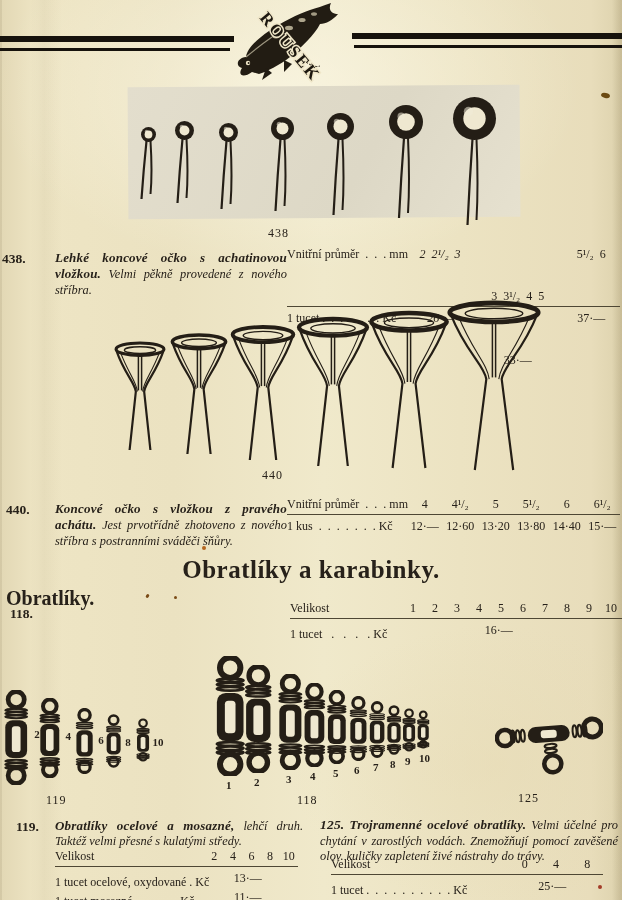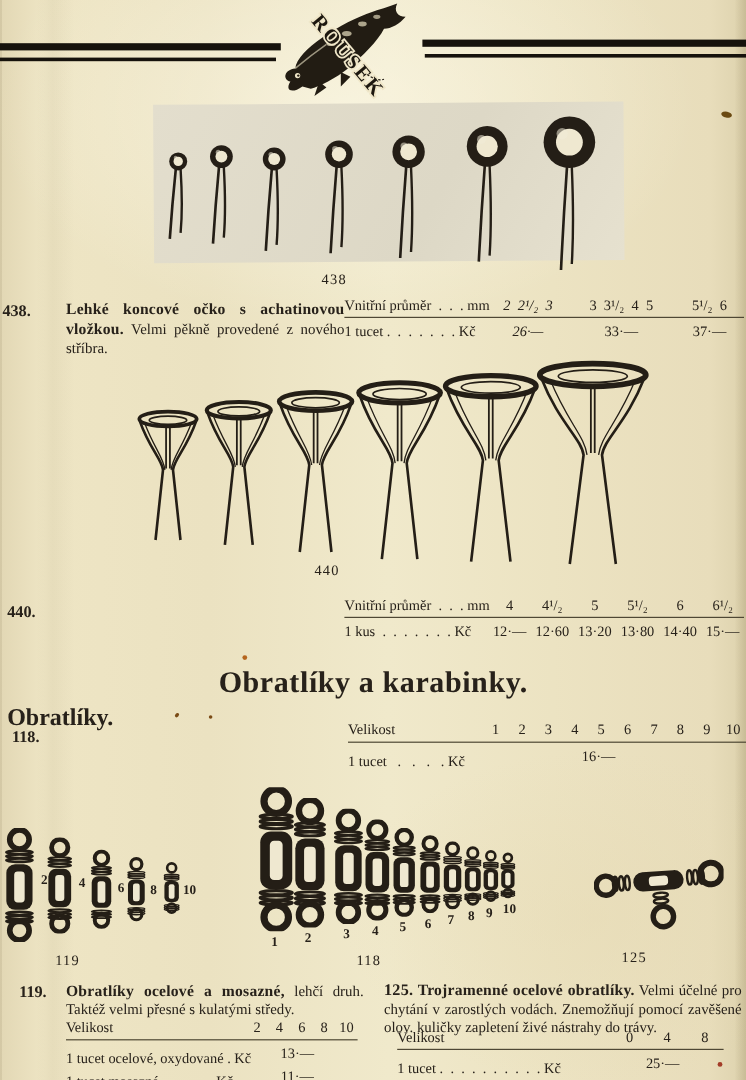--- a/index.html
+++ b/index.html
@@ -21,31 +21,31 @@
   }
   
   .rule{position:absolute;background:#16120c;}
   
   .photo-panel{position:absolute;left:128px;top:86px;width:392px;height:132px;
     background:linear-gradient(120deg,#e3decd,#ddd8c6 60%,#e6e1cf);transform:rotate(-0.4deg);}
   .fig{position:absolute;}
   .caption{position:absolute;font-size:12px;letter-spacing:1px;text-align:left;width:60px;}
   
   .item-num{position:absolute;font-weight:bold;font-size:13.5px;}
-  .item-p{position:absolute;font-size:12.4px;line-height:1.24;text-align:justify;margin:0;}
+  .item-p{position:absolute;font-size:12.4px;line-height:1.24;text-align:justify;margin:0;font-style:italic;}
   .item-p b{font-size:13px;letter-spacing:.2px;}
   
   .cat-table{position:absolute;font-size:12px;}
   .trow{display:flex;align-items:baseline;line-height:15px;}
   .trow.head{border-bottom:1px solid #4e4734;padding-bottom:2px;margin-bottom:4px;}
   .row-label{flex:0 0 auto;white-space:pre;}
   .sizes{flex:1 1 auto;display:flex;}
   .size-cell{flex:1;text-align:center;white-space:pre;}
   .g438 .size-cell:nth-child(1){flex:3.1;font-style:italic;}
-  .g438 .size-cell:nth-child(2){flex:4.2;}
+  .g438 .size-cell:nth-child(2){flex:4.2;margin-top:42px;}
   .g438 .size-cell:nth-child(3){flex:2.7;}
   .price-area{flex:1 1 auto;position:relative;height:15px;}
   .price-pin{position:absolute;transform:translateX(-50%);white-space:pre;}
   .t438 .row-label{width:120px;}
   .t440 .row-label{width:120px;}
   .t118 .row-label{width:112px;}
   .t119 .row-label{width:150px;}
   .t125 .row-label{width:178px;}
   
   .main-heading{position:absolute;left:0;top:556px;width:622px;text-align:center;
@@ -217,20 +217,24 @@
         <path d="M91.19999999999999 14.46 C 76.80000000000001 51.6 57.599999999999994 65.36 55.67999999999999 79.12 L 67.19999999999999 170" stroke="#241e16" stroke-width="2.2" fill="none"></path>
         <path d="M12.48 16.46 C 26.880000000000003 51.6 41.28 63.64 43.2 79.12" stroke="#241e16" stroke-width="1.1" fill="none"></path>
         <path d="M83.52 16.46 C 69.12 51.6 54.72 63.64 52.800000000000004 79.12" stroke="#241e16" stroke-width="1.1" fill="none"></path>
         <line x1="46.4" y1="21.92" x2="46.4" y2="77.4" stroke="#241e16" stroke-width="1.5"></line>
         <line x1="49.6" y1="21.92" x2="49.6" y2="77.4" stroke="#241e16" stroke-width="1.5"></line>
       </svg>
     </div>
   <span class="caption" style="left:262px;top:468px">440</span>
 
   <span class="item-num" style="left:6px;top:502px">440.</span>
+  <p class="item-p" style="left:55px;top:501px;width:232px">
+    <b>Koncové očko s vložkou z pravého achátu.</b>
+    <span>Jest prvotřídně zhotoveno z nového stříbra s postranními sváděči šňůry.</span>
+  </p>
   <div class="cat-table t440" style="left:287px;top:497px;width:333px">
     <div class="trow head">
       <span class="row-label">Vnitřní průměr  .  .  . mm</span>
       <div class="sizes">
           <span class="size-cell">4</span>
           <span class="size-cell">4¹/₂</span>
           <span class="size-cell">5</span>
           <span class="size-cell">5¹/₂</span>
           <span class="size-cell">6</span>
           <span class="size-cell">6¹/₂</span>

